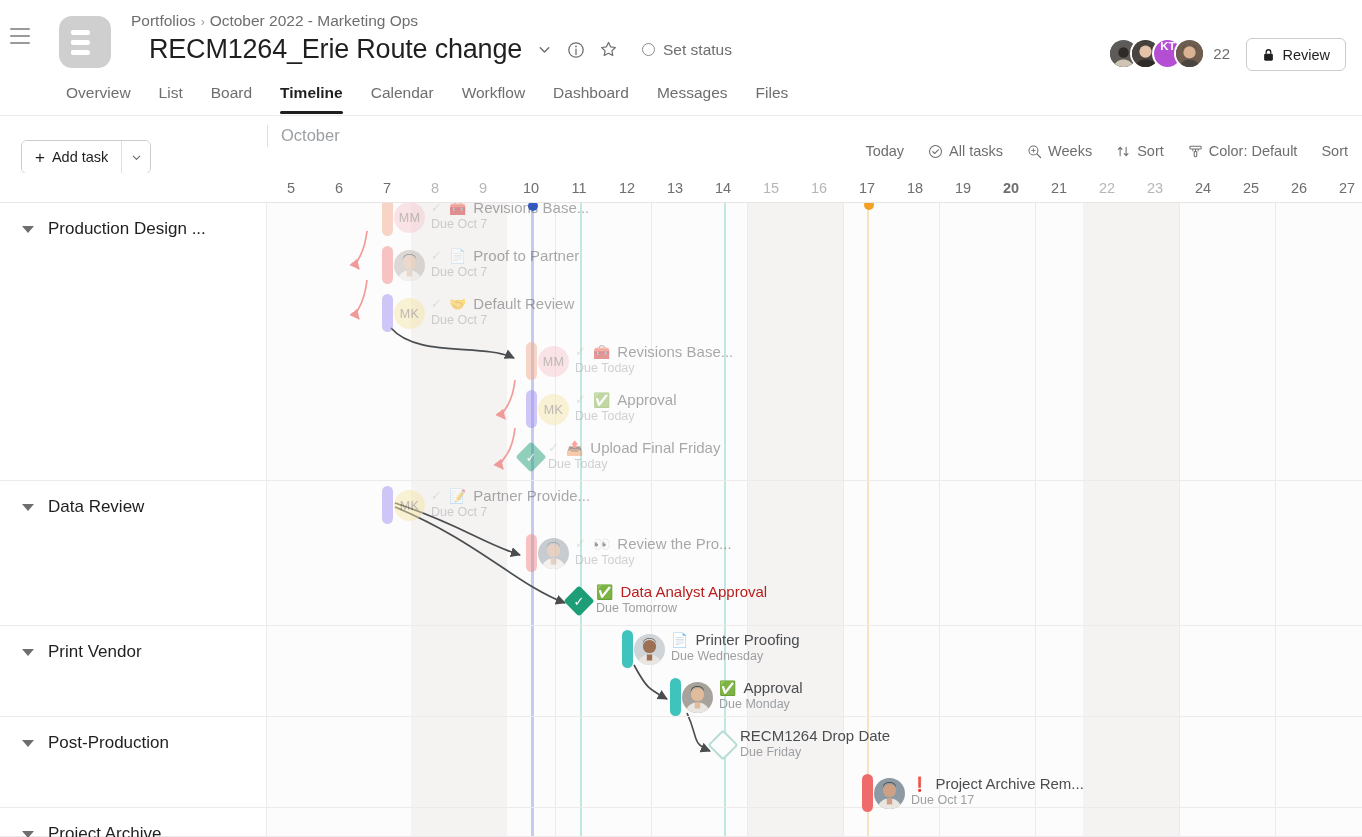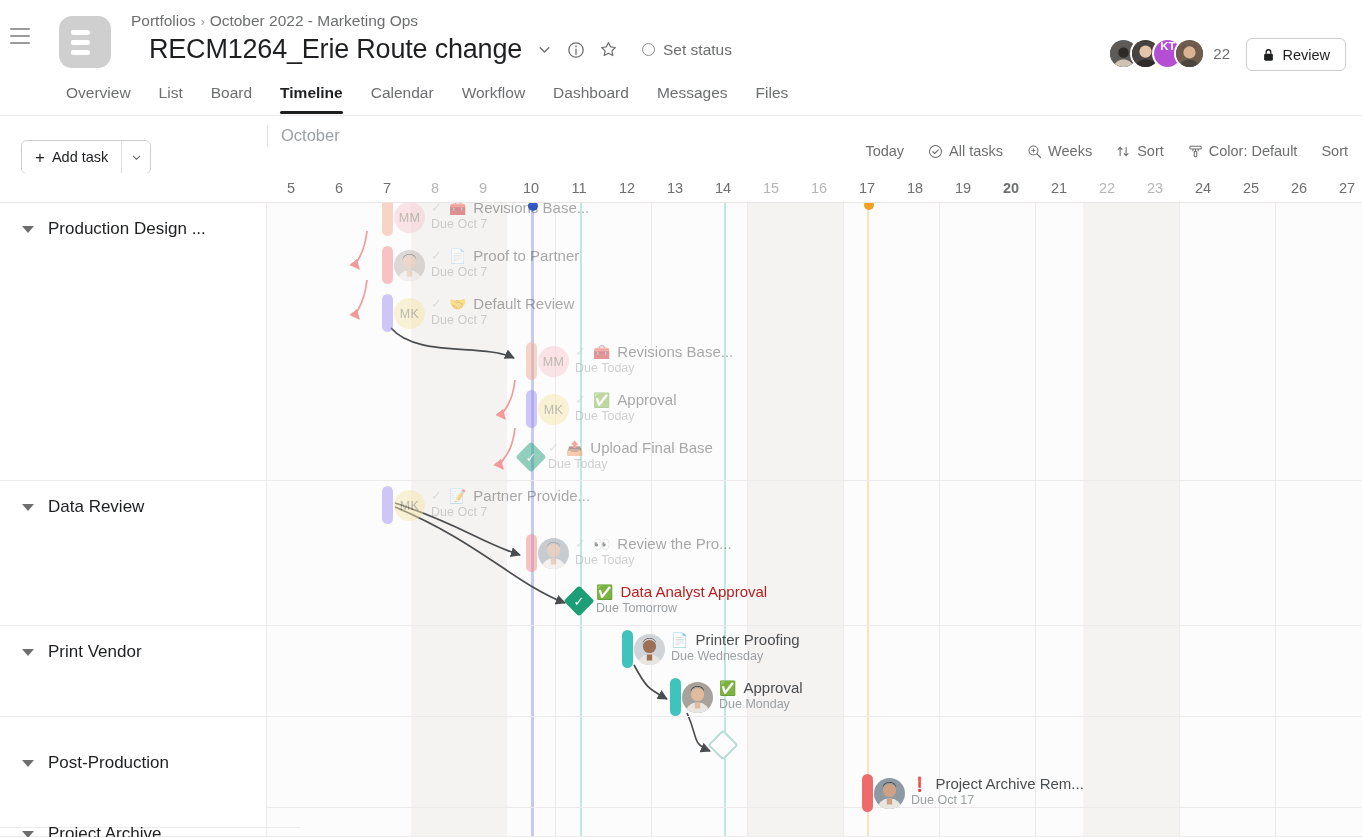--- a/index.html
+++ b/index.html
@@ -401,21 +401,21 @@
             </div>
           </div>
           <div class="task faded" style="top: 262px; left: 0px; width: 1095px;">
             <div class="milestone done" style="left: 253px; top: 11px;">
               <div class="ms-check">✓</div>
             </div>
             <div class="tlabelwrap" style="left: 281px; top: 4px;">
               <div class="tlabel">
                 <span class="check">✓</span>
                 <span class="emoji">📤</span>
-                <span style="color: rgb(74, 77, 79);">Upload Final Base</span>
+                <span style="color: rgb(74, 77, 79);">Upload Final Friday</span>
               </div>
               <div class="tdue">Due Today</div>
             </div>
           </div>
           <div style="position: absolute; left: 0px; width: 1095px; height: 1px; background: rgb(236, 234, 234); z-index: 16; top: 452px;"></div>
           <div class="task faded" style="top: 310px; left: 0px; width: 1095px;">
             <div class="bar" style="left: 114.5px; top: 3px; height: 38px; background: rgb(155, 141, 240);"></div>
             <div class="tavatar" style="left: 127px; top: 7px; background: rgb(246, 230, 168);">
               <span>MK</span>
             </div>
@@ -495,20 +495,26 @@
               <div class="tlabel">
                 <span class="emoji">✅</span>
                 <span>Approval</span>
               </div>
               <div class="tdue">Due Monday</div>
             </div>
           </div>
           <div style="position: absolute; left: 0px; width: 1095px; height: 1px; background: rgb(236, 234, 234); z-index: 16; top: 634px;"></div>
           <div class="task" style="top: 550px; left: 0px; width: 1095px;">
             <div class="milestone open" style="left: 445px; top: 11px;"></div>
+            <div class="tlabelwrap" style="left: 473px; top: 4px;">
+              <div class="tlabel">
+                <span style="color: rgb(74, 77, 79);">RECM1264 Drop Date</span>
+              </div>
+              <div class="tdue">Due Friday</div>
+            </div>
           </div>
           <div style="position: absolute; left: 0px; width: 1095px; height: 1px; background: rgb(236, 234, 234); z-index: 16; top: 663px;"></div>
           <div class="task" style="top: 598px; left: 0px; width: 1095px;">
             <div class="bar" style="left: 594.5px; top: 3px; height: 38px; background: rgb(239, 107, 107);"></div>
             <div class="tavatar" style="left: 607px; top: 7px;">
               <svg width="31" height="31" viewBox="0 0 31 31">
                 <rect width="31" height="31" fill="#8e9aa3"></rect>
                 <circle cx="15.5" cy="12.5" r="6.6" fill="#cfa184"></circle>
                 <path d="M8.5 11.5a7 7 0 0114 0c0-5.6-3.2-7.6-7-7.6s-7 2-7 7.6z" fill="#3a2e27"></path>
                 <path d="M3 31c1.8-7.4 6.8-10.4 12.5-10.4S26.2 23.6 28 31z" fill="#e9e5e1"></path>
@@ -543,21 +549,21 @@
               <div class="sec-caret"></div>
               <div class="sec-name">Data Review</div>
             </div>
           </div>
           <div class="section" style="top: 453px; height: 91px; width: 267px;">
             <div class="sec-label">
               <div class="sec-caret"></div>
               <div class="sec-name">Print Vendor</div>
             </div>
           </div>
-          <div class="section" style="top: 564px; height: 91px; width: 300px;">
+          <div class="section" style="top: 544px; height: 91px; width: 300px;">
             <div class="sec-label">
               <div class="sec-caret"></div>
               <div class="sec-name">Post-Production</div>
             </div>
           </div>
           <div class="section" style="top: 635px; height: 29px; width: 267px;">
             <div class="sec-label">
               <div class="sec-caret"></div>
               <div class="sec-name">Project Archive</div>
             </div>

